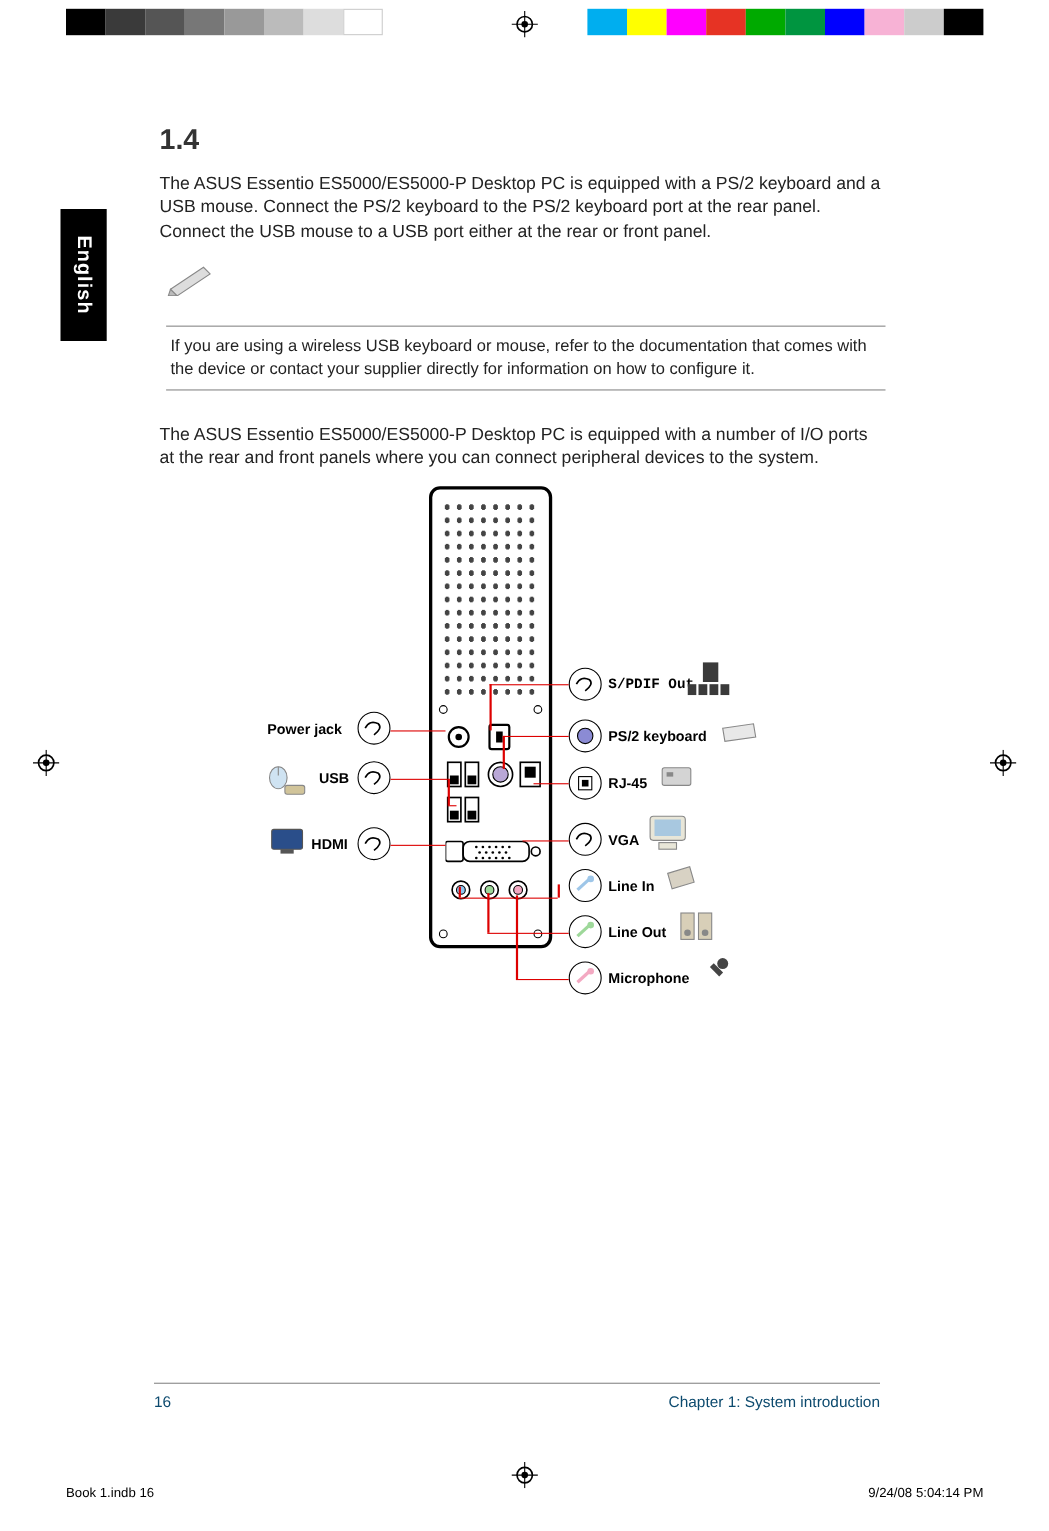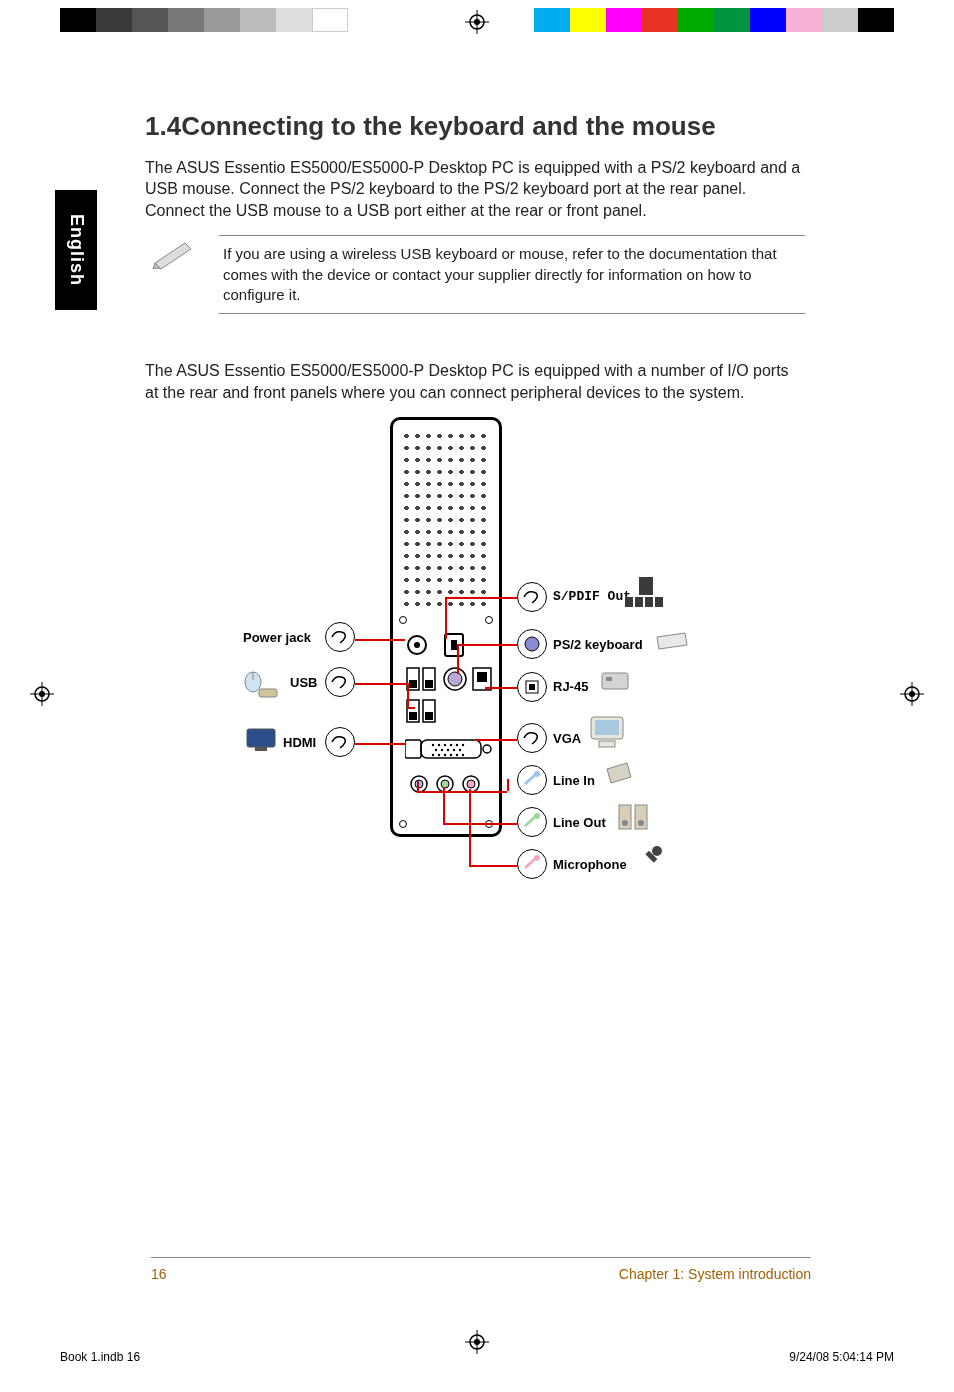--- a/index.html
+++ b/index.html
@@ -69,21 +69,22 @@
   p.body {
     font-size: 16px;
     line-height: 1.35;
     color: #222;
     margin-bottom: 14px;
   }
   .note {
     display: flex;
     gap: 22px;
     align-items: flex-start;
-    margin: 10px 0 46px 6px;
+    margin: 10px 0 30px 6px;
+    flex-direction: column;
   }
   .note .icon { flex: 0 0 auto; padding-top:4px;}
   .note .txt {
     flex: 1 1 auto;
     font-size: 15px;
     line-height: 1.35;
     color: #222;
     border-top: 1px solid #888;
     border-bottom: 1px solid #888;
     padding: 8px 4px;
@@ -128,29 +129,29 @@
     border-radius: 50%;
     background: #fff;
     display:flex; align-items:center; justify-content:center;
   }
   .pline { position:absolute; background:#d00; }
   .pline.h { height:1.5px; }
   .pline.v { width:1.5px; }
   .device-icon { position:absolute; width:26px; height:26px; }
   .footer {
     position: absolute;
-    left: 151px;
+    left: 140px;
     bottom: 110px;
     width: 660px;
     border-top: 1px solid #888;
     padding-top: 8px;
     display: flex;
     justify-content: space-between;
     font-size: 14px;
-    color: #a16207;
+    color: #0c4a6e;
   }
   .print-footer {
     position: absolute;
     left: 60px; right: 60px;
     bottom: 28px;
     display: flex;
     justify-content: space-between;
     font-size: 12px;
     color: #000;
   }
@@ -207,21 +208,20 @@
       <line x1="0" y1="12" x2="24" y2="12" stroke="#000"></line>
       <circle cx="12" cy="12" r="3" fill="#000"></circle>
     </svg></div>
 
 <div class="lang-tab">English</div>
 
 <div class="page">
 
   <h2 class="sec-head">
     <span class="num">1.4</span>
-    <span class="ttl">Connecting to the keyboard and the mouse</span>
   </h2>
   <p class="body">The ASUS Essentio ES5000/ES5000-P Desktop PC is equipped with a PS/2 keyboard and a USB mouse. Connect the PS/2 keyboard to the PS/2 keyboard port at the rear panel. Connect the USB mouse to a USB port either at the rear or front panel.</p>
   <div class="note">
     <span class="icon">
       <svg width="46" height="30" viewBox="0 0 46 30">
           <path d="M4 24 L34 4 L40 10 L10 30 Z" fill="#ddd" stroke="#888"></path>
           <path d="M4 24 L10 30 L2 30 Z" fill="#bbb" stroke="#888"></path>
         </svg>
     </span>
     <div class="txt">If you are using a wireless USB keyboard or mouse, refer to the documentation that comes with the device or contact your supplier directly for information on how to configure it.</div>

